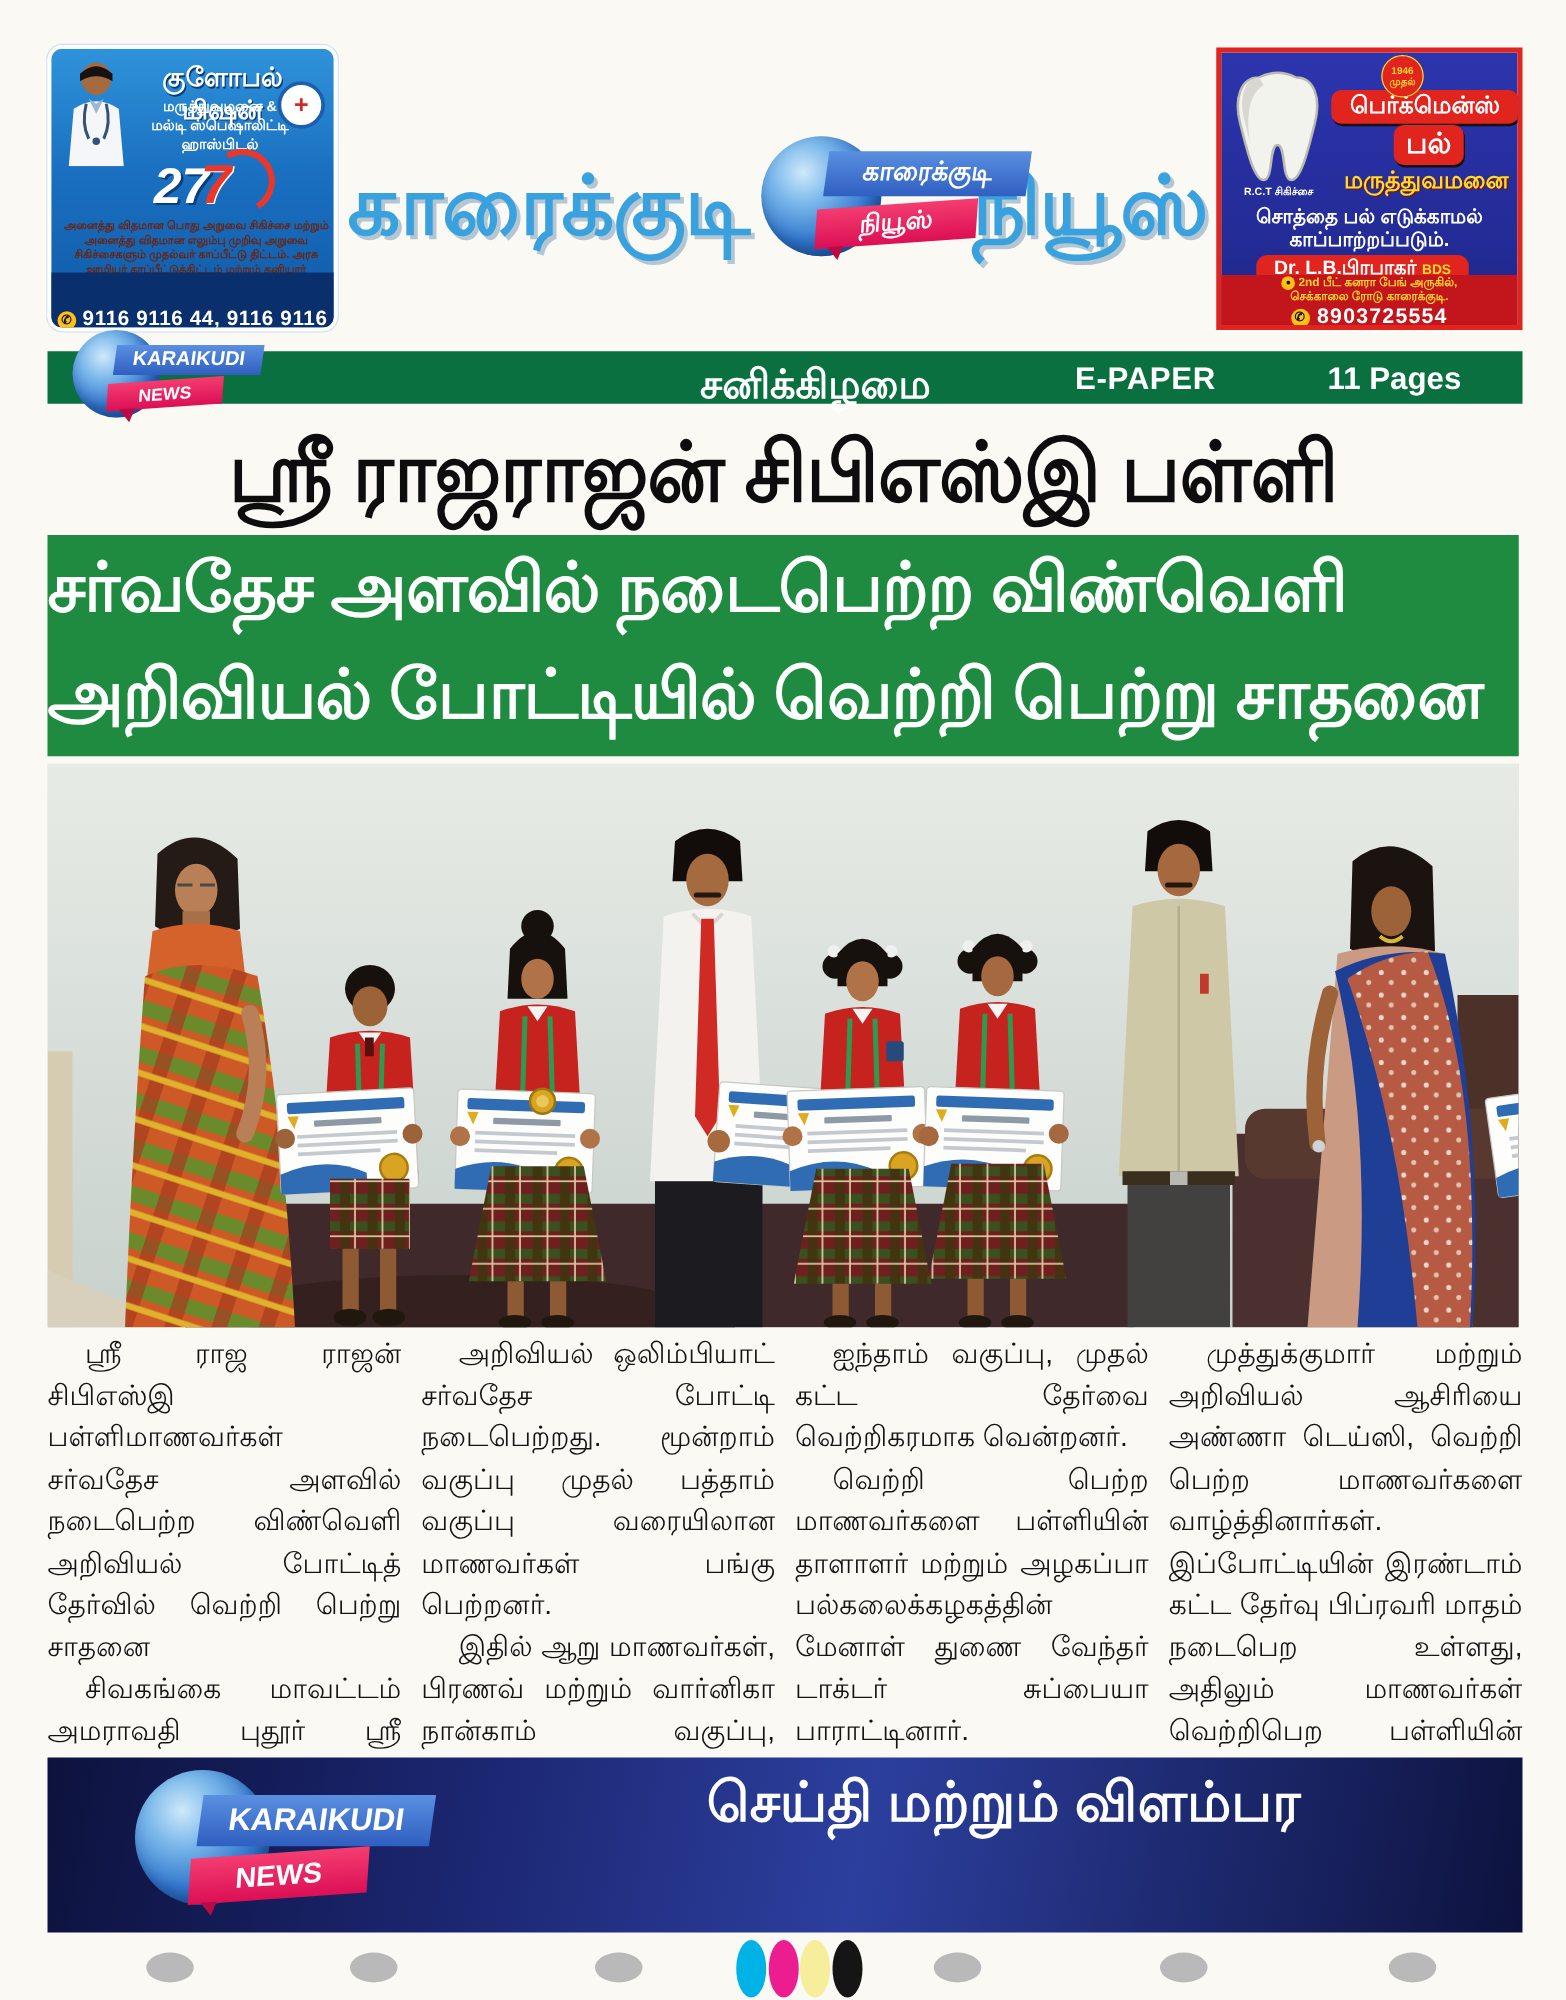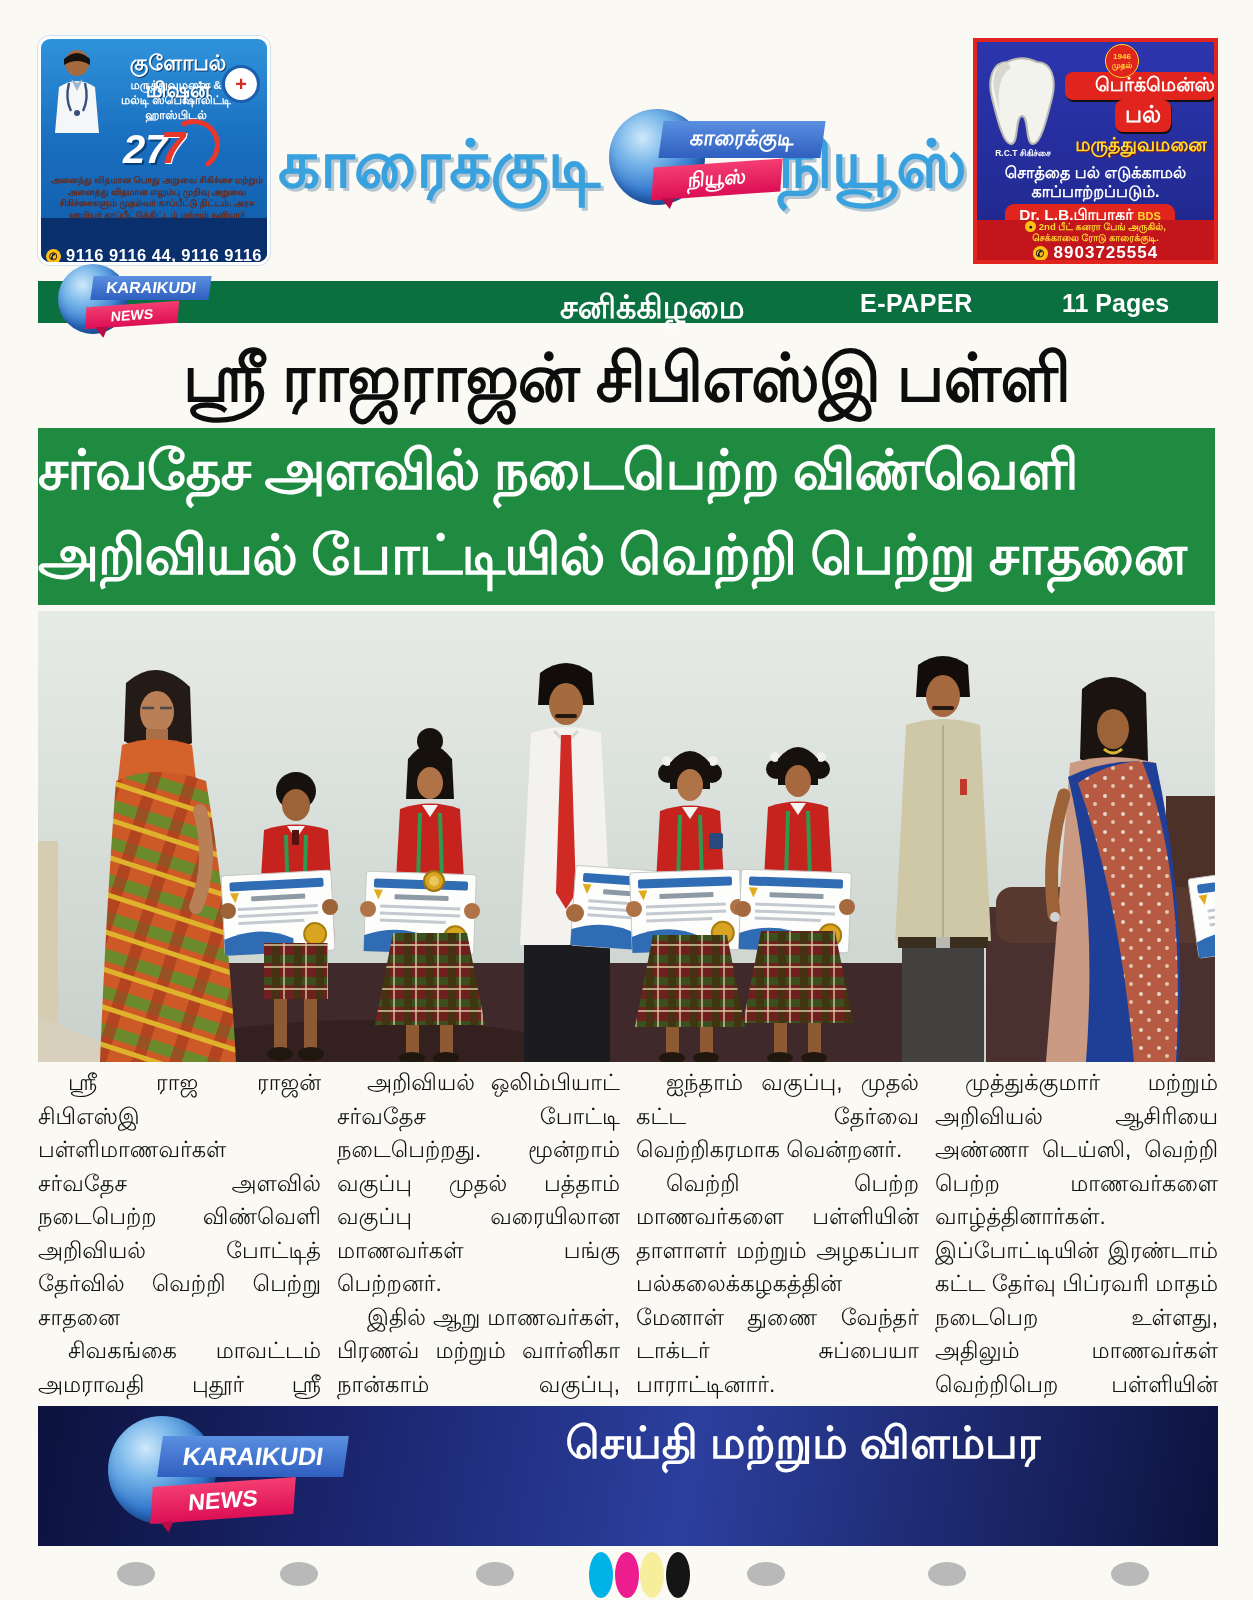--- a/index.html
+++ b/index.html
@@ -34,21 +34,21 @@
 
   
   .ad-right { position:absolute; left:973px; top:38px; width:245px; height:226px;
     background:linear-gradient(180deg,#2c35ad 0%,#232b96 70%,#1d2485 100%);
     border:4px solid #e2241f; overflow:hidden; }
   .ra-badge { position:absolute; left:128px; top:2px; width:34px; height:34px; border-radius:50%;
     background:#e2241f; border:1px solid #ffd92b; color:#ffd92b; font-weight:900; font-size:8px;
     text-align:center; padding-top:7px; line-height:9px; z-index:3; }
   .ra-tooth { position:absolute; left:6px; top:14px; width:78px; height:96px; }
   .ra-toothlabel { position:absolute; left:4px; top:106px; width:84px; text-align:center; color:#fff; font-weight:700; font-size:8.5px; }
-  .ra-t1 { position:absolute; left:88px; top:30px; width:150px; text-align:right; background:#e2241f;
+  .ra-t1 { position:absolute; left:88px; top:30px; width:150px; text-align:center; background:#e2241f;
     color:#fff; font-weight:900; font-size:19px; border-radius:8px; padding:2px 0; box-shadow:1px 2px 0 #111; }
   .ra-t2 { position:absolute; left:138px; top:58px; width:56px; text-align:center; background:#e2241f;
     color:#fff; font-weight:900; font-size:23px; border-radius:8px; padding:1px 0; box-shadow:1px 2px 0 #111; }
   .ra-t3 { position:absolute; left:88px; top:92px; width:152px; text-align:center; color:#ffd92b; font-weight:900; font-size:19px; text-shadow:1px 1px 0 #7a1209; }
   .ra-tag { position:absolute; left:0; right:0; text-align:center; color:#fff; font-weight:900; font-size:16px; }
   .ra-tag.g1 { top:122px; } .ra-tag.g2 { top:141px; }
   .ra-dr { position:absolute; left:28px; top:162px; width:170px; text-align:center; background:#e2241f;
     border-radius:9px; color:#fff; font-weight:900; font-size:15.5px; padding:2px 0; }
   .ra-dr b { color:#ffd92b; font-size:11px; }
   .ra-drsub { position:absolute; left:0; right:0; top:184px; text-align:center; color:#fff; font-weight:700; font-size:13px; }

